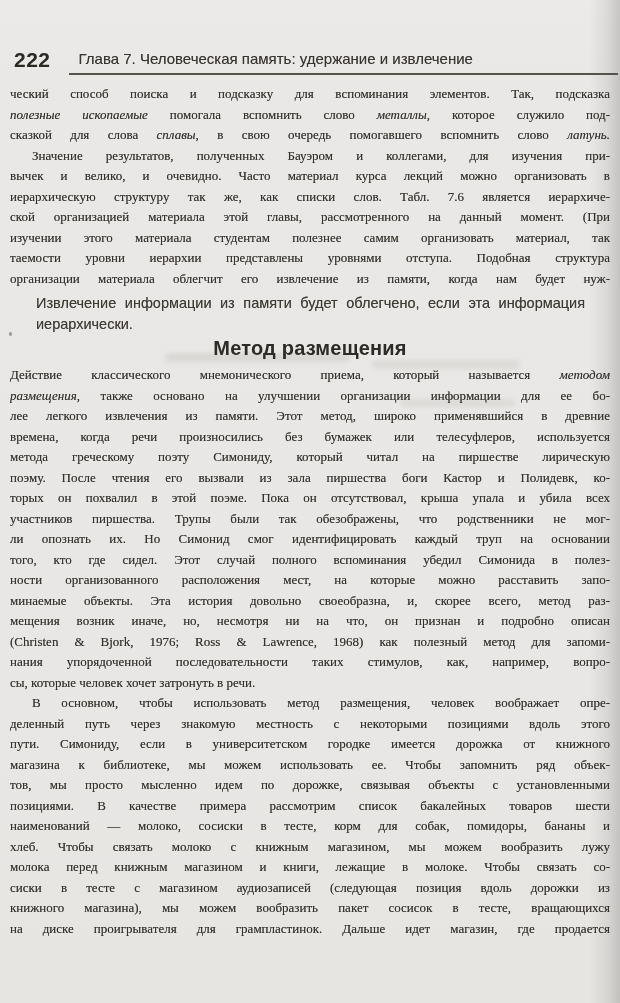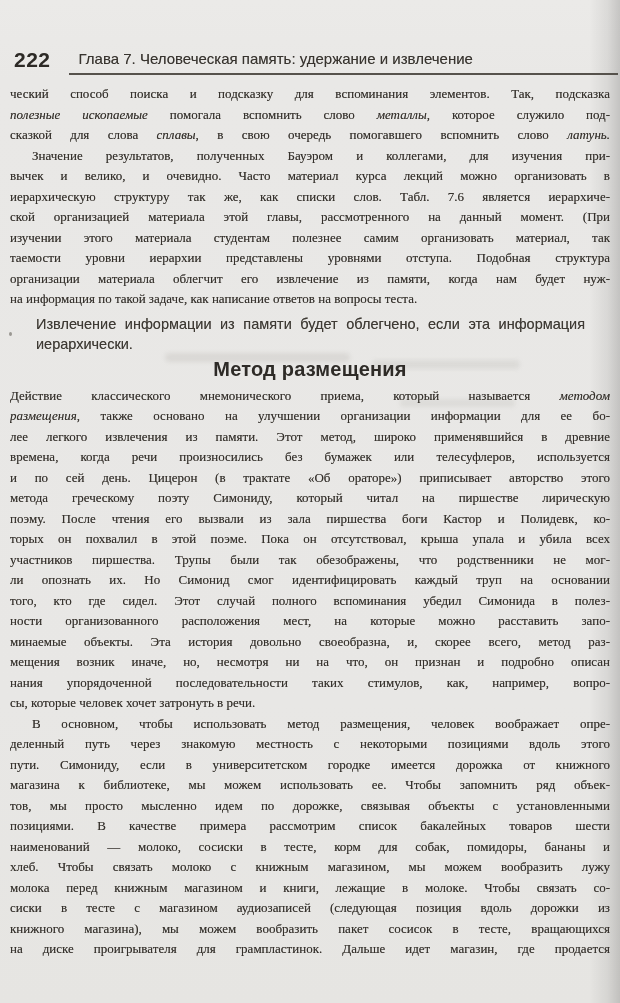--- a/index.html
+++ b/index.html
@@ -94,42 +94,41 @@
         <div class="line"><span>сказкой для слова </span><span class="it">сплавы</span><span>, в свою очередь помогавшего вспомнить слово </span><span class="it">латунь.</span></div>
       </div>
       <div class="para">
         <div class="line ind"><span>Значение результатов, полученных Бауэром и коллегами, для изучения при-</span></div>
         <div class="line"><span>вычек и велико, и очевидно. Часто материал курса лекций можно организовать в</span></div>
         <div class="line"><span>иерархическую структуру так же, как списки слов. Табл. 7.6 является иерархиче-</span></div>
         <div class="line"><span>ской организацией материала этой главы, рассмотренного на данный момент. (При</span></div>
         <div class="line"><span>изучении этого материала студентам полезнее самим организовать материал, так</span></div>
         <div class="line"><span>таемости уровни иерархии представлены уровнями отступа. Подобная структура</span></div>
         <div class="line"><span>организации материала облегчит его извлечение из памяти, когда нам будет нуж-</span></div>
-        <div class="line flush"><span>на информация по такой задаче, как написание ответов на вопросы теста.</span></div>
       </div>
       <div class="note">
         <div class="line"><span>Извлечение информации из памяти будет облегчено, если эта информация организована</span></div>
         <div class="line flush"><span>иерархически.</span></div>
       </div>
       <div class="heading">Метод размещения</div>
       <div class="para">
         <div class="line"><span>Действие классического мнемонического приема, который называется </span><span class="it">методом</span></div>
         <div class="line"><span class="it">размещения</span><span>, также основано на улучшении организации информации для ее бо-</span></div>
         <div class="line"><span>лее легкого извлечения из памяти. Этот метод, широко применявшийся в древние</span></div>
         <div class="line"><span>времена, когда речи произносились без бумажек или телесуфлеров, используется</span></div>
-        <div class="line"><span>и по сей день. Цицерон (в трактате «Об ораторе») приписывает авторство этого</span></div>
         <div class="line"><span>метода греческому поэту Симониду, который читал на пиршестве лирическую</span></div>
         <div class="line"><span>поэму. После чтения его вызвали из зала пиршества боги Кастор и Полидевк, ко-</span></div>
         <div class="line"><span>торых он похвалил в этой поэме. Пока он отсутствовал, крыша упала и убила всех</span></div>
         <div class="line"><span>участников пиршества. Трупы были так обезображены, что родственники не мог-</span></div>
         <div class="line"><span>ли опознать их. Но Симонид смог идентифицировать каждый труп на основании</span></div>
         <div class="line"><span>того, кто где сидел. Этот случай полного вспоминания убедил Симонида в полез-</span></div>
         <div class="line"><span>ности организованного расположения мест, на которые можно расставить запо-</span></div>
         <div class="line"><span>минаемые объекты. Эта история довольно своеобразна, и, скорее всего, метод раз-</span></div>
         <div class="line"><span>мещения возник иначе, но, несмотря ни на что, он признан и подробно описан</span></div>
+        <div class="line"><span>(Christen &amp; Bjork, 1976; Ross &amp; Lawrence, 1968) как полезный метод для запоми-</span></div>
         <div class="line"><span>нания упорядоченной последовательности таких стимулов, как, например, вопро-</span></div>
         <div class="line flush"><span>сы, которые человек хочет затронуть в речи.</span></div>
       </div>
       <div class="para">
         <div class="line ind"><span>В основном, чтобы использовать метод размещения, человек воображает опре-</span></div>
         <div class="line"><span>деленный путь через знакомую местность с некоторыми позициями вдоль этого</span></div>
         <div class="line"><span>пути. Симониду, если в университетском городке имеется дорожка от книжного</span></div>
         <div class="line"><span>магазина к библиотеке, мы можем использовать ее. Чтобы запомнить ряд объек-</span></div>
         <div class="line"><span>тов, мы просто мысленно идем по дорожке, связывая объекты с установленными</span></div>
         <div class="line"><span>позициями. В качестве примера рассмотрим список бакалейных товаров шести</span></div>

